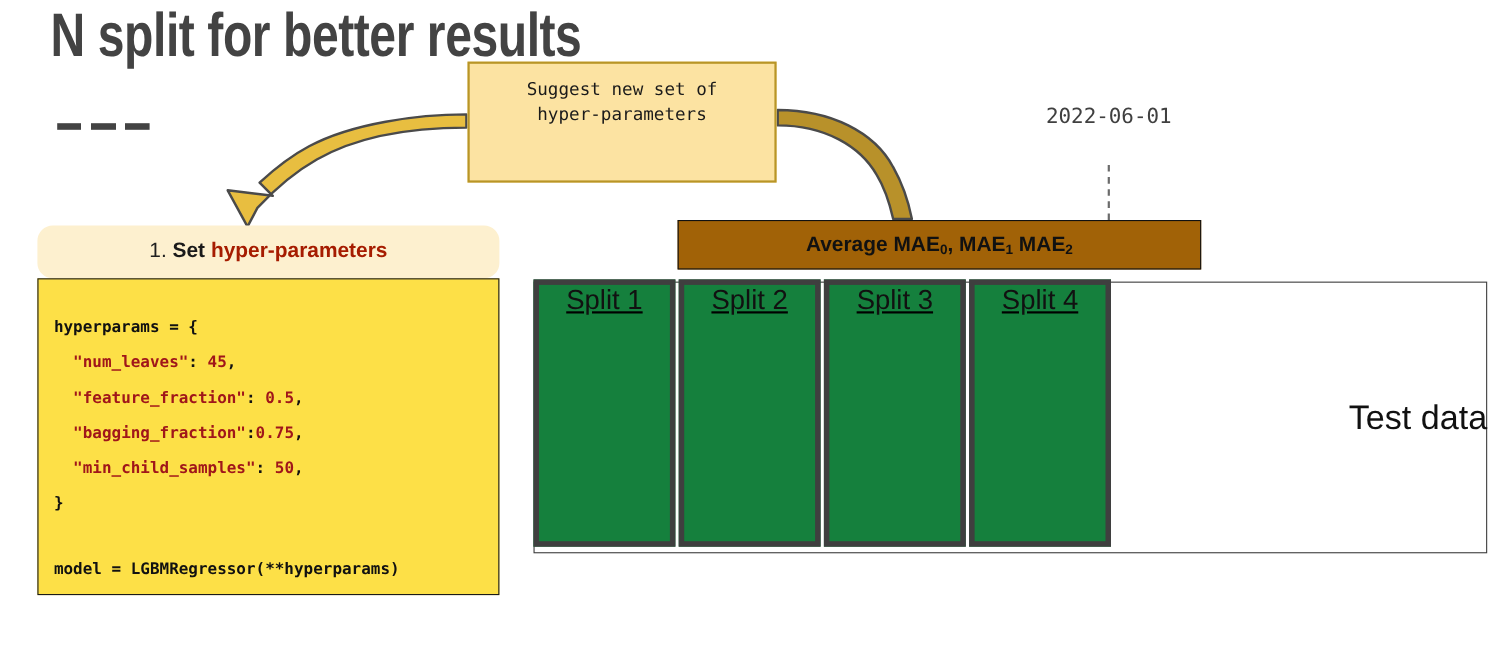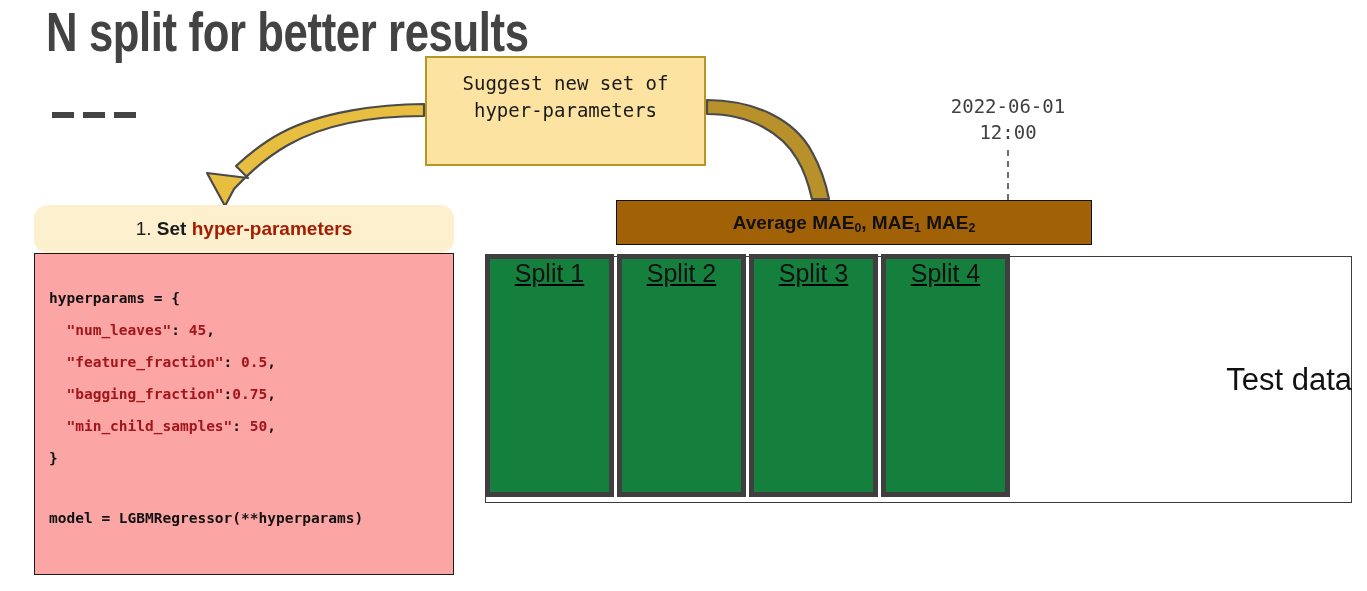--- a/index.html
+++ b/index.html
@@ -67,21 +67,21 @@
     background: #FCE3A2;
     border: 2px solid #B89527;
     box-sizing: border-box;
     display: flex;
     align-items: flex-start;
     justify-content: center;
   }
   #callout .callout-text {
     margin-top: 12px;
     font-family: "DejaVu Sans Mono", "Liberation Mono", monospace;
-    font-size: 19px;
+    font-size: 16px;
     line-height: 1.42;
     color: #1a1a1a;
     text-align: center;
     white-space: pre-line;
   }
 
   
   #code-header {
     position: absolute;
     left: 34px;
@@ -101,22 +101,22 @@
     color: #1a1a1a;
   }
   #code-header .hdr .num { font-weight: normal; color: #202020; }
   #code-header .hdr .hl  { color: #A61C00; }
 
   #code-box {
     position: absolute;
     left: 34px;
     top: 253px;
     width: 420px;
-    height: 322px;
-    background: #fca5a5;
+    height: 288px;
+    background: #fde047;
     border: 1.5px solid #1a1a1a;
     box-sizing: border-box;
     padding: 28px 0 0 14px;
   }
   #code-box .line {
     font-family: "DejaVu Sans Mono", "Liberation Mono", monospace;
     font-size: 14.5px;
     font-weight: bold;
     line-height: 32px;
     color: #111111;
@@ -278,21 +278,20 @@
     <div class="line"><span>  </span><span class="str">"feature_fraction"</span><span>: </span><span class="num">0.5</span><span>,</span></div>
     <div class="line"><span>  </span><span class="str">"bagging_fraction"</span><span>:</span><span class="num">0.75</span><span>,</span></div>
     <div class="line"><span>  </span><span class="str">"min_child_samples"</span><span>: </span><span class="num">50</span><span>,</span></div>
     <div class="line"><span>}</span></div>
     <div class="blank"></div>
     <div class="line"><span>model = LGBMRegressor(**hyperparams)</span></div>
   </div>
 
   <div id="timestamp">
     <div>2022-06-01</div>
-    <div>12:00</div>
   </div>
   <div id="time-dash"></div>
 
   <div id="mae-box">
     <div class="mae-text"><span>Average MAE</span><sub>0</sub><span>, MAE</span><sub>1</sub><span> MAE</span><sub>2</sub></div>
   </div>
 
   <div id="outer-strip"></div>
 
   <div id="splits">

